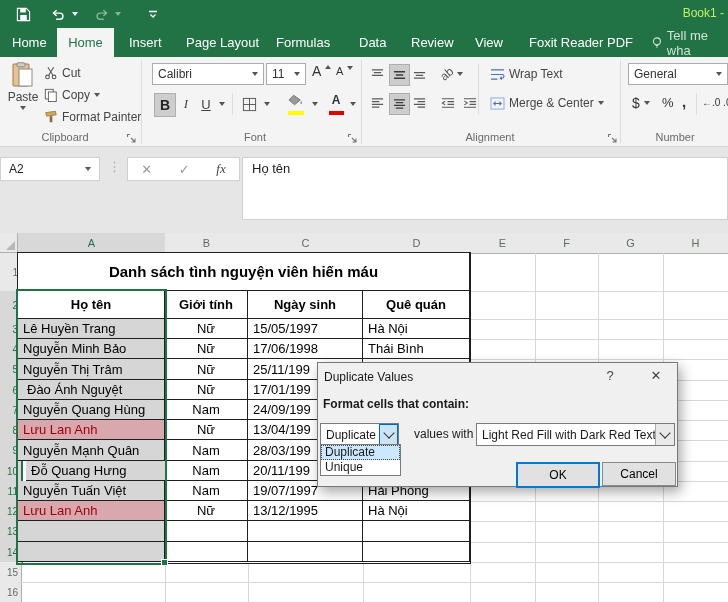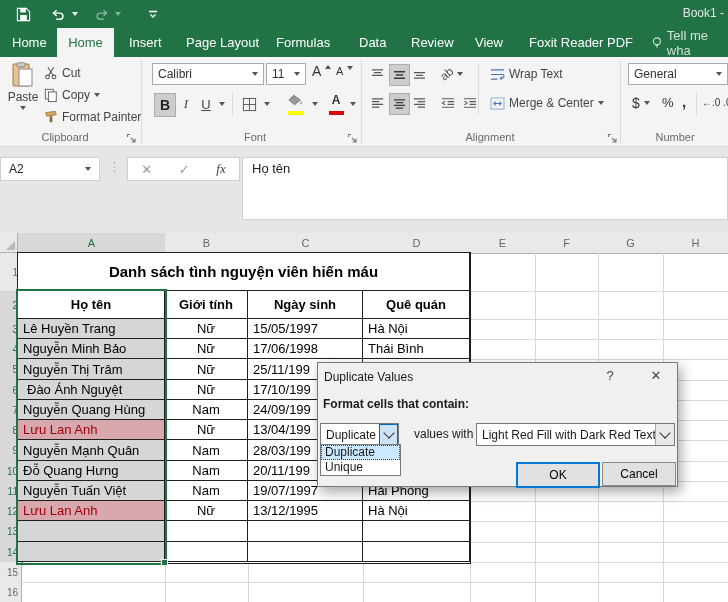--- a/index.html
+++ b/index.html
@@ -2,21 +2,21 @@
 <html><head>
 <meta charset="utf-8">
 <style>
   html,body{margin:0;padding:0}
   body{width:728px;height:602px;overflow:hidden;position:relative;background:#fff;
        font-family:"Liberation Sans",sans-serif;-webkit-font-smoothing:antialiased}
   .abs{position:absolute;box-sizing:border-box}
   
   .titlebar{left:0;top:0;width:728px;height:28px;background:#217346;color:#fff}
   .qat-btn{position:absolute;top:4px;height:20px;display:flex;align-items:center;justify-content:center}
-  .win-title{position:absolute;top:6px;right:4px;font-size:12px;color:#e5e5e5;white-space:nowrap}
+  .win-title{position:absolute;top:6px;right:4px;font-size:12px;color:#bef264;white-space:nowrap}
   
   .tabbar{left:0;top:28px;width:728px;height:29px;background:#217346}
   .rtab{position:absolute;top:0;height:29px;display:flex;align-items:center;justify-content:center;
         color:#fff;font-size:13px;white-space:nowrap;padding:0 10px;cursor:default}
   .rtab.active{background:#f4f4f4;color:#217346}
   .tellme{position:absolute;top:0;height:29px;display:flex;align-items:center;gap:5px;color:#cfe3d6;font-size:13px}
   
   .ribbon{left:0;top:57px;width:728px;height:90px;background:#f4f4f4;border-bottom:1px solid #d5d5d5}
   .grp-label{position:absolute;top:74px;font-size:11px;color:#6a6a6a;text-align:center}
   .grp-div{position:absolute;top:3px;width:1px;height:84px;background:#dcdcdc}
@@ -415,39 +415,39 @@
 <div class="abs tc lft" style="left:248px;top:339px;width:115px;height:20px">17/06/1998</div>
 <div class="abs tc lft" style="left:363px;top:339px;width:107px;height:20px">Thái Bình</div>
 
 <div class="abs tc lft sel" style="left:18px;top:359px;width:147px;height:21px">Nguyễn Thị Trâm</div>
 <div class="abs tc ctr" style="left:165px;top:359px;width:83px;height:21px">Nữ</div>
 <div class="abs tc lft" style="left:248px;top:359px;width:115px;height:21px">25/11/199</div>
 <div class="abs tc lft" style="left:363px;top:359px;width:107px;height:21px"></div>
 
 <div class="abs tc lft sel" style="left:18px;top:380px;width:147px;height:20px;padding-left:9px">Đào Ánh Nguyệt</div>
 <div class="abs tc ctr" style="left:165px;top:380px;width:83px;height:20px">Nữ</div>
-<div class="abs tc lft" style="left:248px;top:380px;width:115px;height:20px">17/10/199</div>
+<div class="abs tc lft" style="left:248px;top:380px;width:115px;height:20px">17/01/199</div>
 <div class="abs tc lft" style="left:363px;top:380px;width:107px;height:20px"></div>
 
 <div class="abs tc lft sel" style="left:18px;top:400px;width:147px;height:20px">Nguyễn Quang Hùng</div>
 <div class="abs tc ctr" style="left:165px;top:400px;width:83px;height:20px">Nam</div>
 <div class="abs tc lft" style="left:248px;top:400px;width:115px;height:20px">24/09/199</div>
 <div class="abs tc lft" style="left:363px;top:400px;width:107px;height:20px"></div>
 
 <div class="abs tc lft dup" style="left:18px;top:420px;width:147px;height:20px">Lưu Lan Anh</div>
 <div class="abs tc ctr" style="left:165px;top:420px;width:83px;height:20px">Nữ</div>
 <div class="abs tc lft" style="left:248px;top:420px;width:115px;height:20px">13/04/199</div>
 <div class="abs tc lft" style="left:363px;top:420px;width:107px;height:20px"></div>
 
 <div class="abs tc lft sel" style="left:18px;top:440px;width:147px;height:21px">Nguyễn Mạnh Quân</div>
 <div class="abs tc ctr" style="left:165px;top:440px;width:83px;height:21px">Nam</div>
 <div class="abs tc lft" style="left:248px;top:440px;width:115px;height:21px">28/03/199</div>
 <div class="abs tc lft" style="left:363px;top:440px;width:107px;height:21px"></div>
 
-<div class="abs tc lft sel" style="left:18px;top:461px;width:147px;height:20px">Đỗ Quang Hưng</div>
+<div class="abs tc lft sel" style="left:26px;top:461px;width:147px;height:20px">Đỗ Quang Hưng</div>
 <div class="abs tc ctr" style="left:165px;top:461px;width:83px;height:20px">Nam</div>
 <div class="abs tc lft" style="left:248px;top:461px;width:115px;height:20px">20/11/199</div>
 <div class="abs tc lft" style="left:363px;top:461px;width:107px;height:20px"></div>
 
 <div class="abs tc lft sel" style="left:18px;top:481px;width:147px;height:20px">Nguyễn Tuấn Việt</div>
 <div class="abs tc ctr" style="left:165px;top:481px;width:83px;height:20px">Nam</div>
 <div class="abs tc lft" style="left:248px;top:481px;width:115px;height:20px">19/07/1997</div>
 <div class="abs tc lft" style="left:363px;top:481px;width:107px;height:20px">Hải Phòng</div>
 
 <div class="abs tc lft dup" style="left:18px;top:501px;width:147px;height:20px">Lưu Lan Anh</div>

